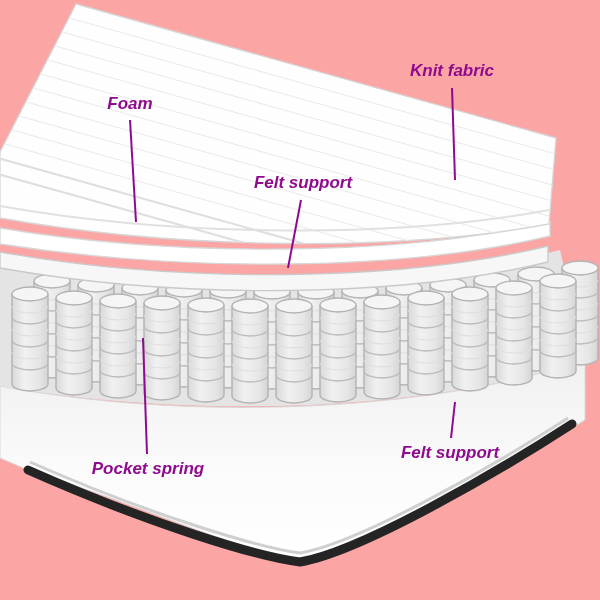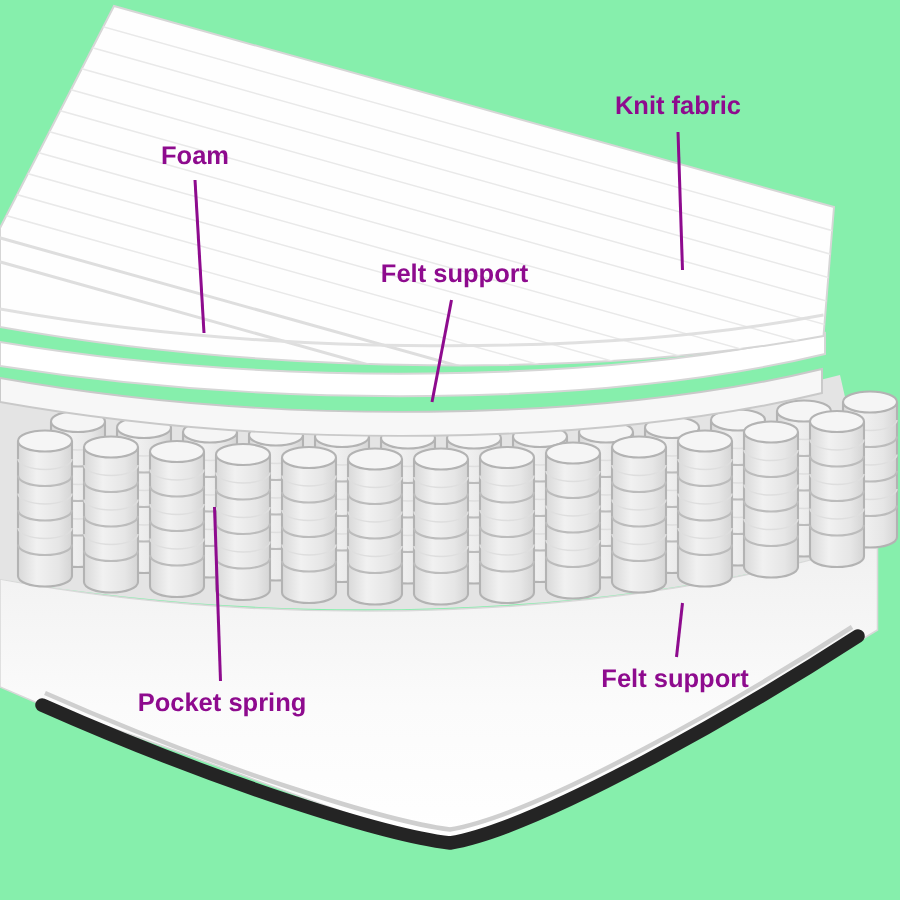--- a/index.html
+++ b/index.html
@@ -1,19 +1,20 @@
 <!DOCTYPE html>
 <html><head>
 <meta charset="utf-8">
 <style>
   html, body { margin: 0; padding: 0; background: #ffffff; }
   .stage {
     width: 600px; height: 600px; position: relative; overflow: hidden;
-    background: #86efac;
+    background: #fca5a5;
     font-family: "Liberation Sans", sans-serif;
+    font-style: italic;
   }
   svg { display: block; }
   text.part-label {
     font-family: "Liberation Sans", sans-serif;
     font-weight: 700;
     font-size: 17px;
     text-anchor: middle;
   }
   .leader { stroke-width: 2; fill: none; }
 </style>

